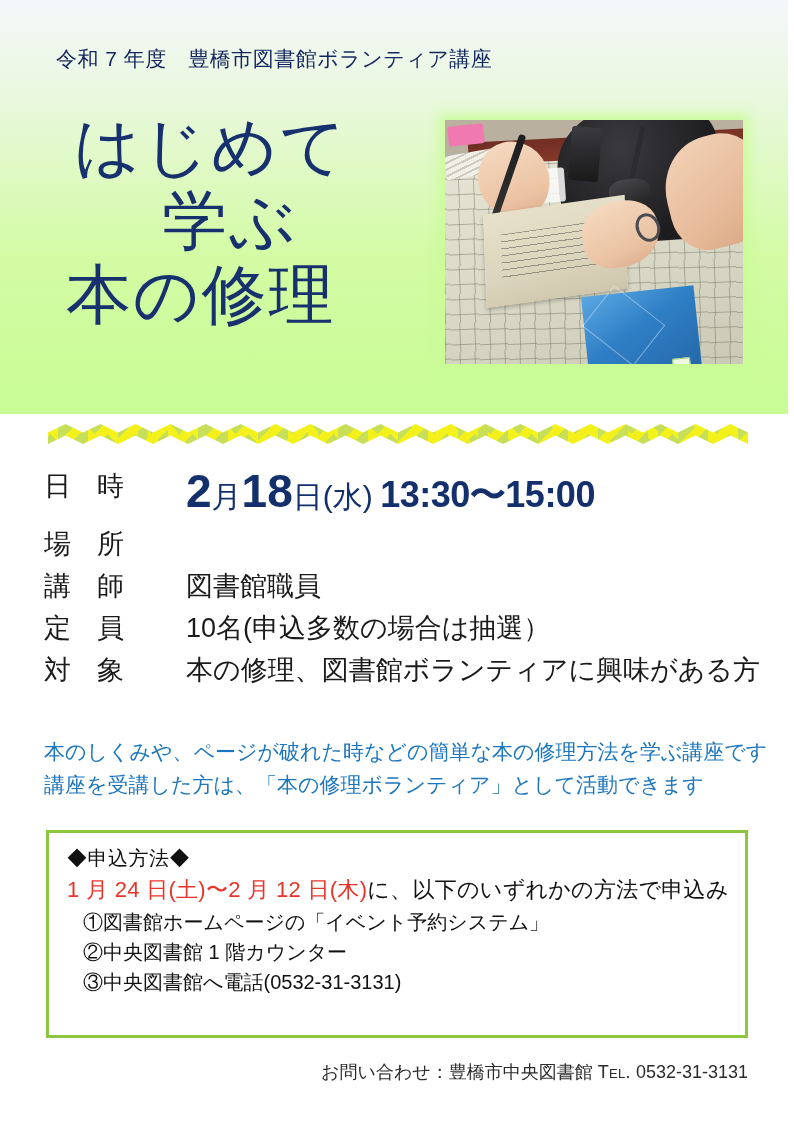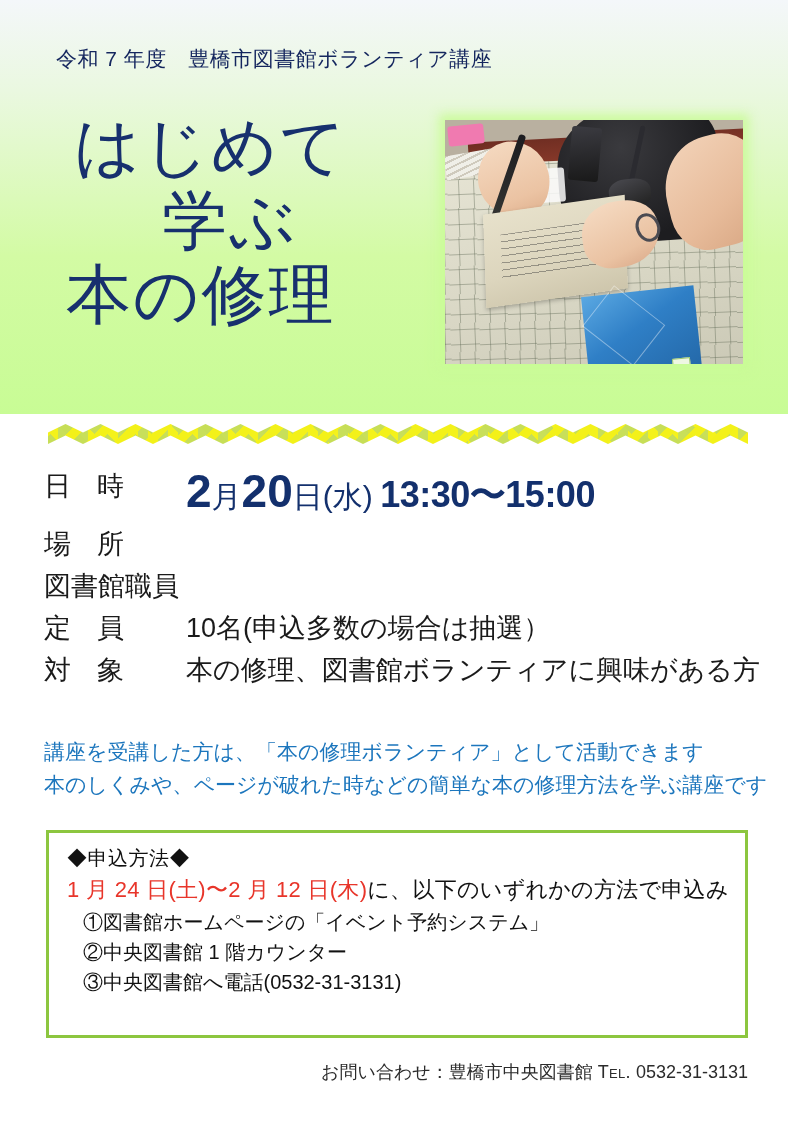--- a/index.html
+++ b/index.html
@@ -355,47 +355,48 @@
   </div>
 </div>
 
 <div class="zigzag"></div>
 
 <div class="info">
 
   <div class="info-row row-datetime">
     <div class="info-label">日時</div>
     <div class="info-value dt">
-      <span class="big">2</span><span class="mid">月</span><span class="big">20</span><span class="mid">日(水)</span>
+      <span class="big">2</span><span class="mid">月</span><span class="big">18</span><span class="mid">日(水)</span>
       <span class="time">13:30〜15:00</span>
     </div>
   </div>
 
   <div class="info-row">
     <div class="info-label">場所</div>
   </div>
 
   <div class="info-row">
+    <div class="info-label">講師</div>
     <div class="info-value">図書館職員</div>
   </div>
 
   <div class="info-row">
     <div class="info-label">定員</div>
     <div class="info-value">10名(申込多数の場合は抽選）</div>
   </div>
 
   <div class="info-row">
     <div class="info-label">対象</div>
     <div class="info-value">本の修理、図書館ボランティアに興味がある方</div>
   </div>
 </div>
 
 <div class="desc">
+  <div>本のしくみや、ページが破れた時などの簡単な本の修理方法を学ぶ講座です</div>
   <div>講座を受講した方は、「本の修理ボランティア」として活動できます</div>
-  <div>本のしくみや、ページが破れた時などの簡単な本の修理方法を学ぶ講座です</div>
 </div>
 
 <div class="applybox">
 
   <div class="apply-head">◆申込方法◆</div>
 
   <div class="apply-period">
     <span class="red">1 月 24 日(土)〜2 月 12 日(木)</span><span>に、以下のいずれかの方法で申込み</span>
   </div>
 

